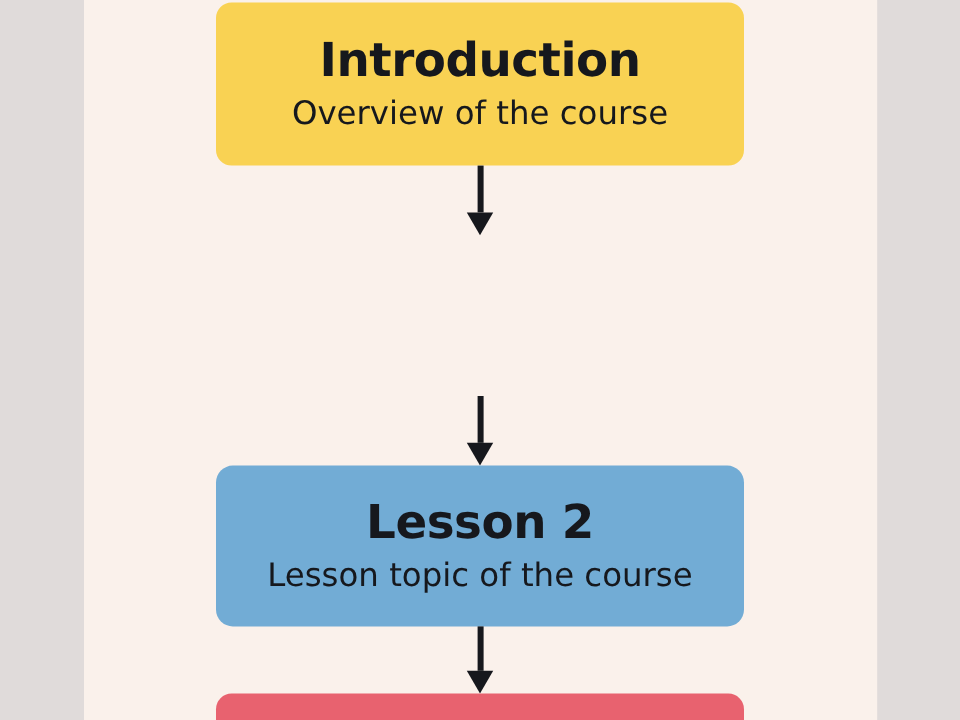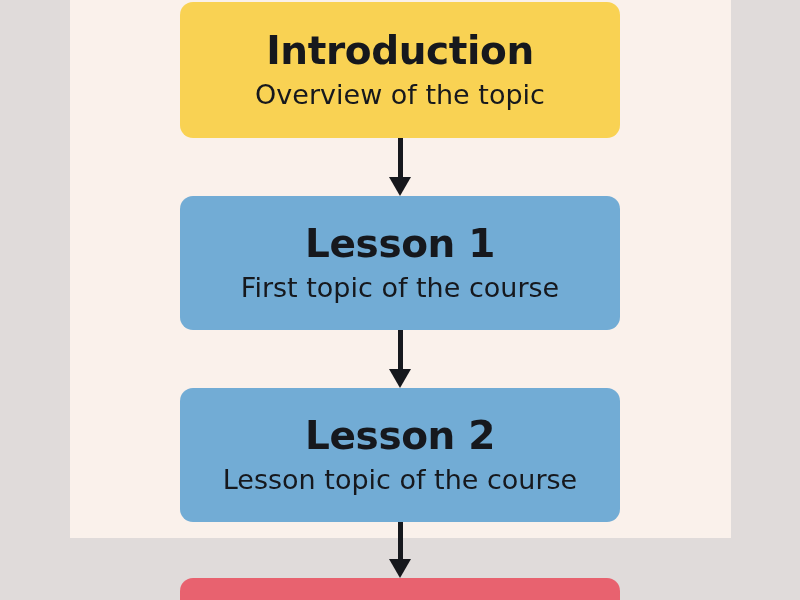--- a/index.html
+++ b/index.html
@@ -31,21 +31,21 @@
   }
   #gutter-left  { left: 0;   width: 70px; }
   #gutter-right { left: 731px; width: 69px; }
 
   
   #surface {
     position: absolute;
     top: 0;
     left: 70px;
     width: 661px;
-    height: 538px;
+    height: 600px;
     background: #faf1eb;
   }
 
   
   .node {
     position: absolute;
     left: 110px;           
     width: 440px;
     box-sizing: border-box;
     border-radius: 13px;
@@ -79,20 +79,21 @@
   }
   #node-lesson-1 {
     top: 196px;
     height: 134px;
     background: #72acd5;
   }
   #node-lesson-2 {
     top: 388px;
     height: 134px;
     background: #72acd5;
+    border-radius: 14px;
   }
   #node-quiz {
     top: 578px;
     height: 134px;          
     background: #e8626f;
   }
 
   
   .connector {
     position: absolute;
@@ -128,32 +129,28 @@
 
 <div id="canvas">
 
   <div class="gutter" id="gutter-left"></div>
   <div class="gutter" id="gutter-right"></div>
 
   <div id="surface">
 
     <div class="node" id="node-introduction">
       <div class="node-title">Introduction</div>
-      <div class="node-subtitle">Overview of the topic</div>
+      <div class="node-subtitle">Overview of the course</div>
     </div>
 
     <div class="connector" id="connector-1">
       <div class="shaft"></div>
       <div class="head"></div>
     </div>
 
-    <div class="node" id="node-lesson-1">
-      <div class="node-title">Lesson 1</div>
-      <div class="node-subtitle">First topic of the course</div>
-    </div>
 
     <div class="connector" id="connector-2">
       <div class="shaft"></div>
       <div class="head"></div>
     </div>
 
     <div class="node" id="node-lesson-2">
       <div class="node-title">Lesson 2</div>
       <div class="node-subtitle">Lesson topic of the course</div>
     </div>

